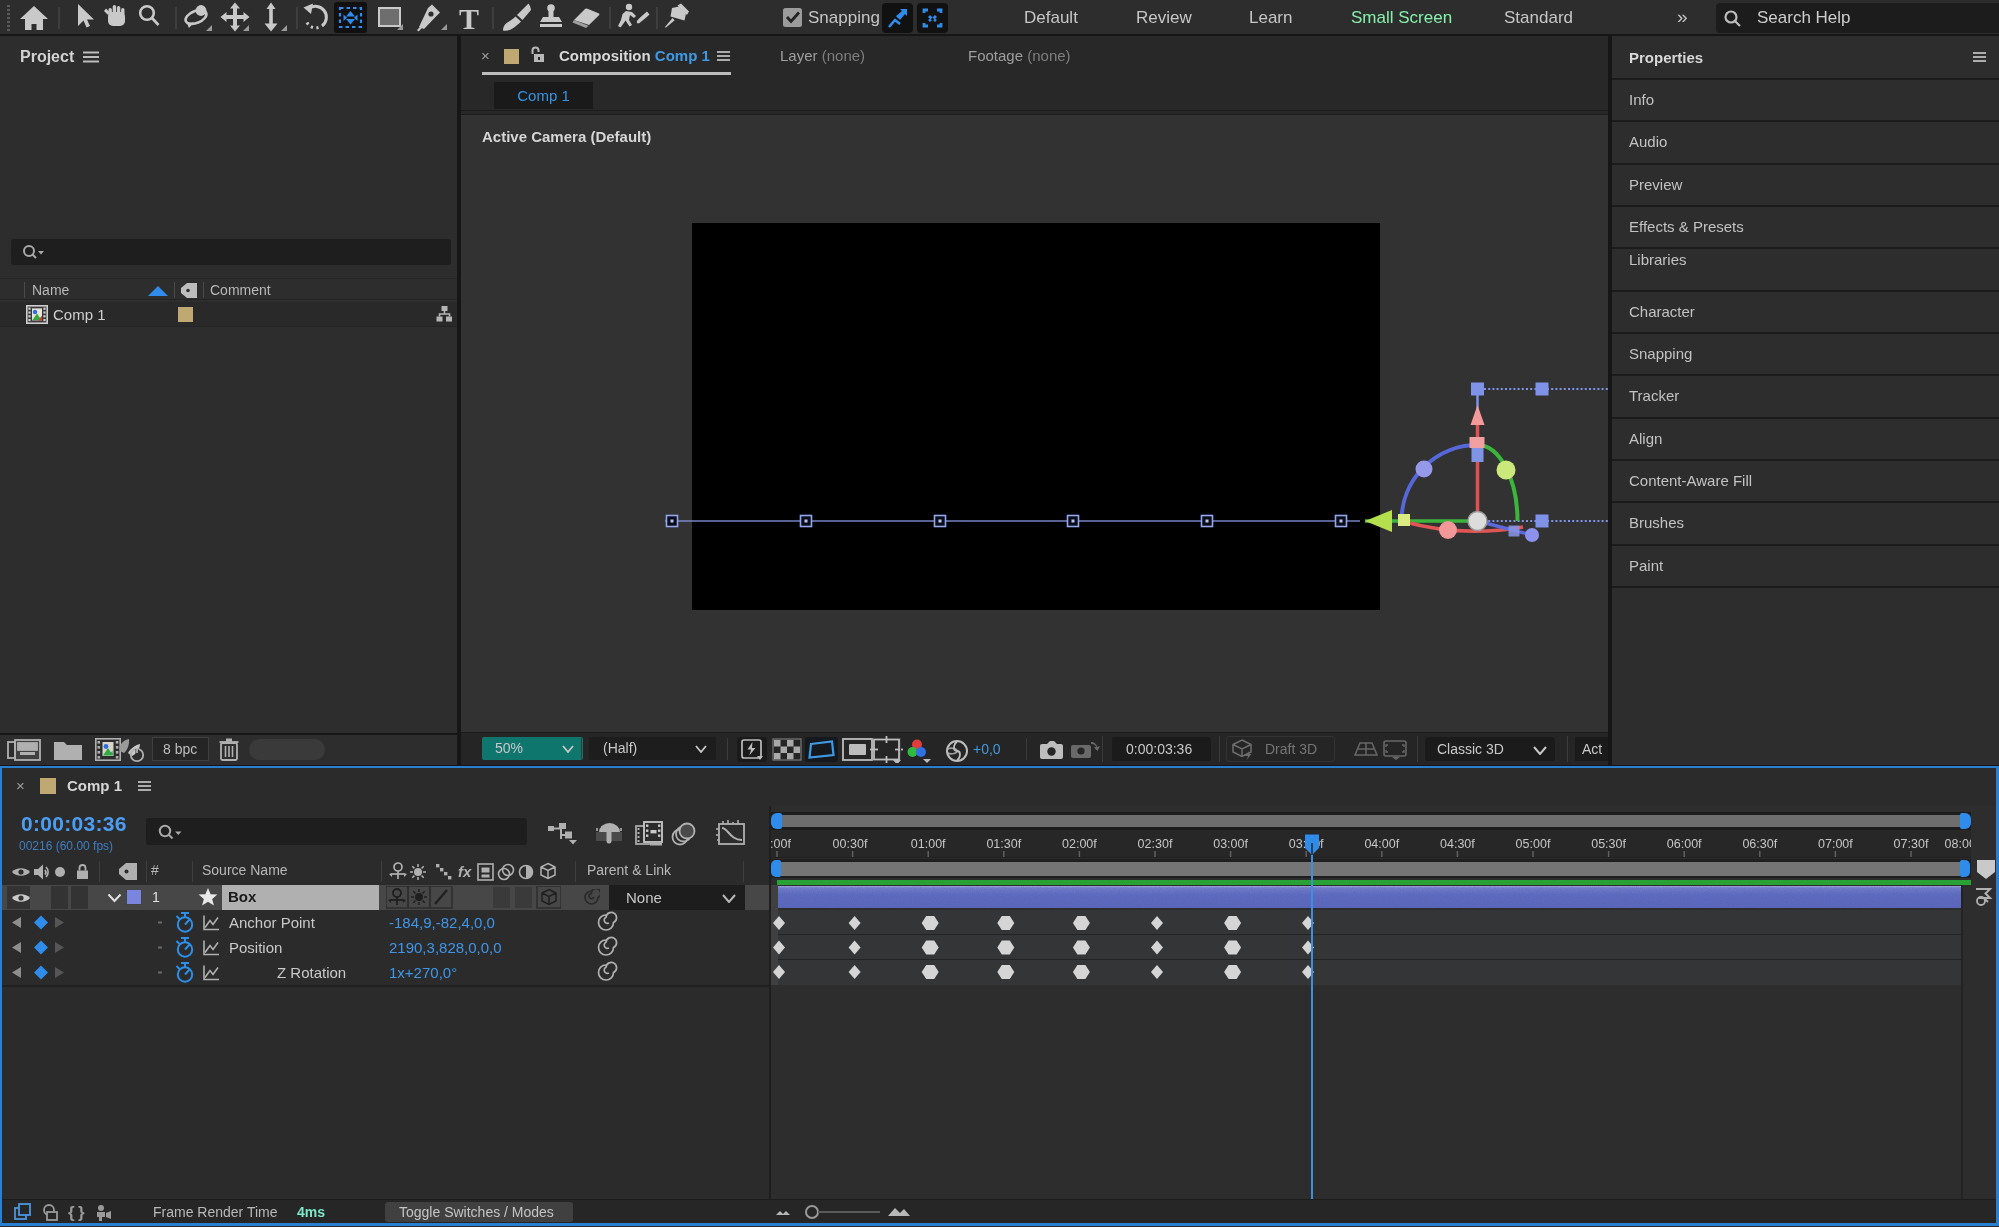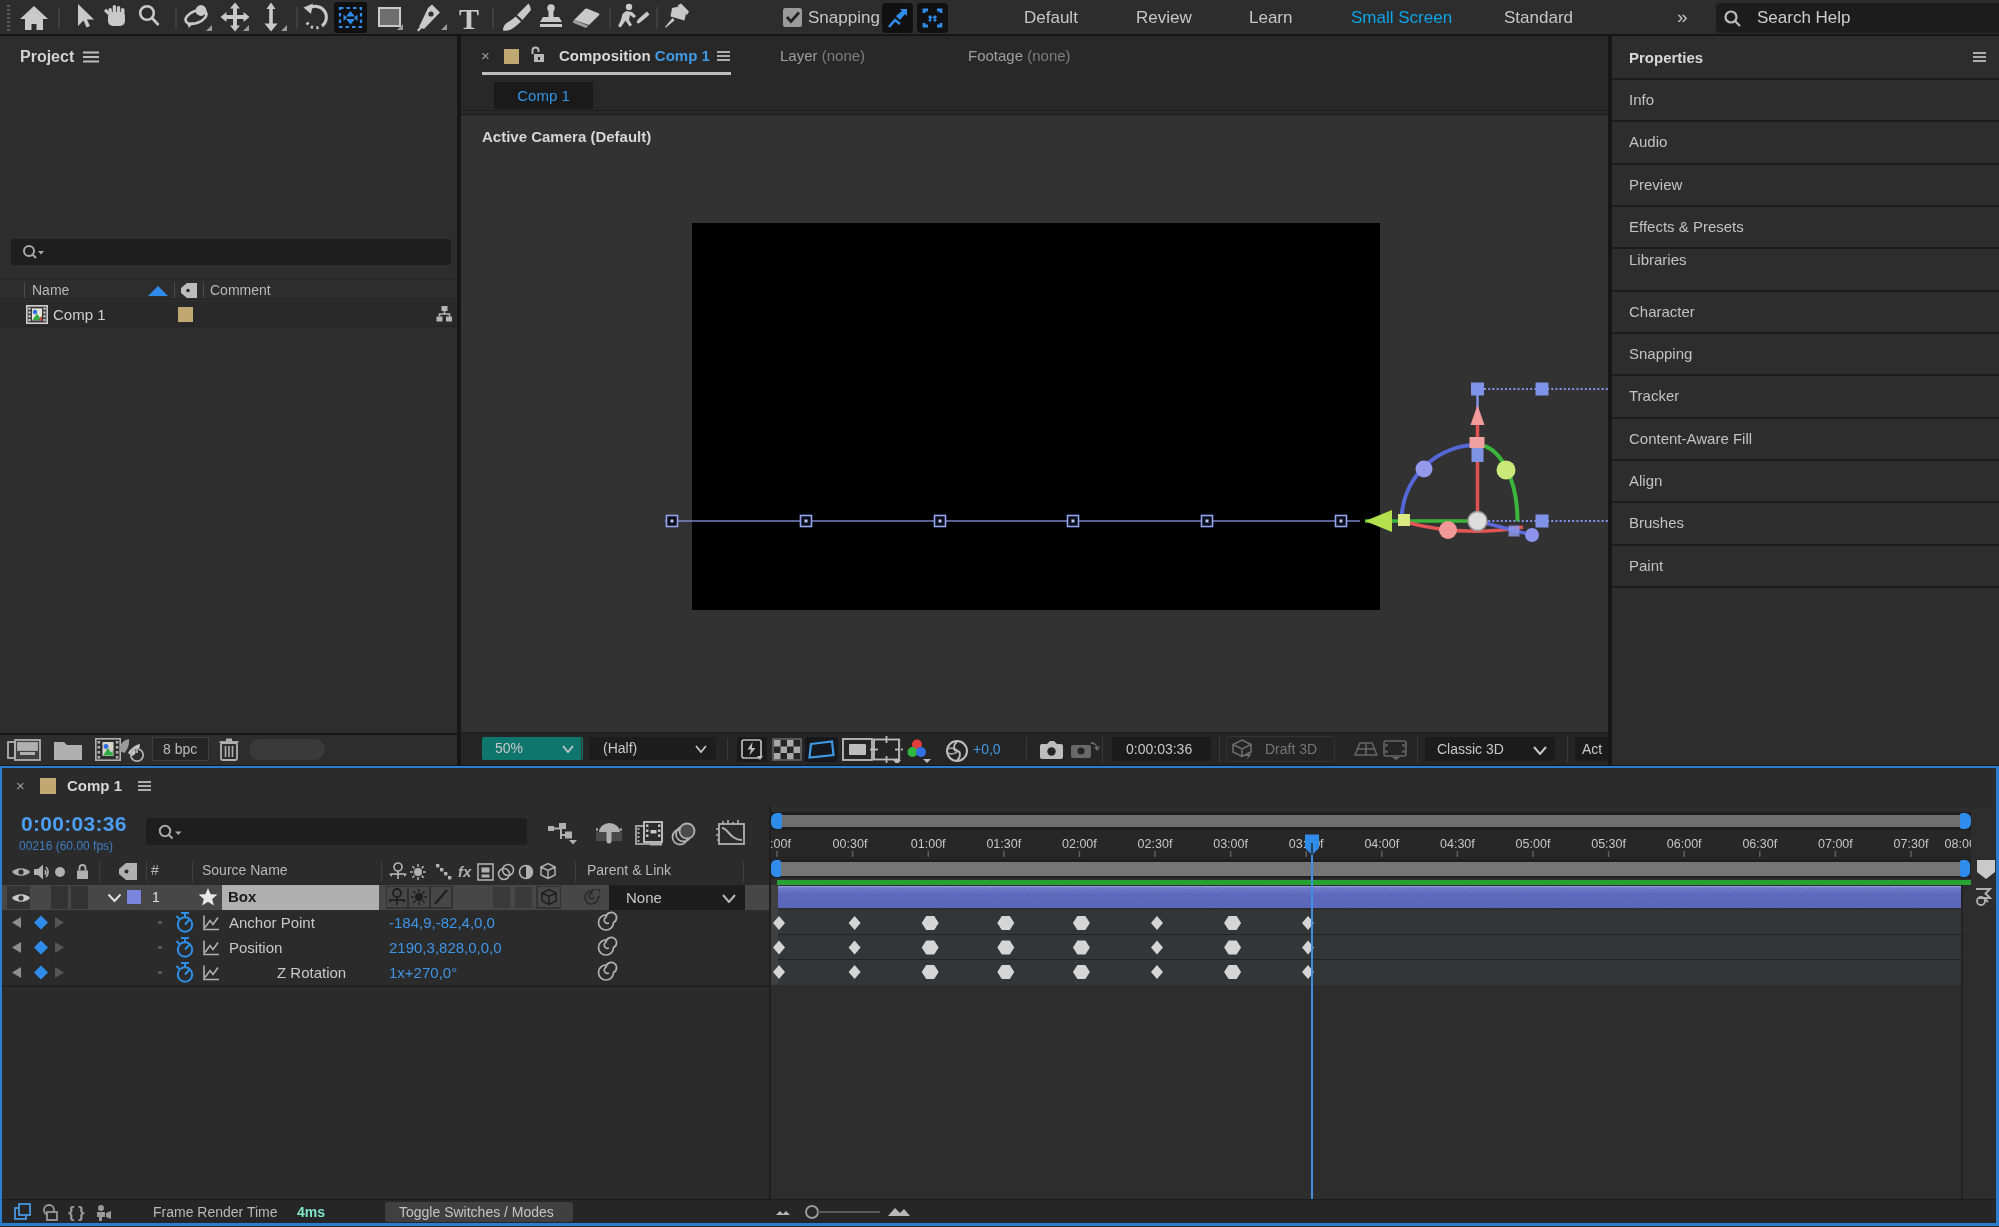--- a/index.html
+++ b/index.html
@@ -150,21 +150,21 @@
         <path d="M12 13 l2.5 2.5"></path>
           <path d="M19 13 l-2.5 2.5"></path>
           <path d="M12 18 l2 -1.5"></path>
           <path d="M19 18 l-2 -1.5"></path>
       </g>
     </svg>
 
     <div class="txt" style="left:1024px;top:8px;font-size:17px;color:#c6c6c6;">Default</div>
     <div class="txt" style="left:1136px;top:8px;font-size:17px;color:#c6c6c6;">Review</div>
     <div class="txt" style="left:1249px;top:8px;font-size:17px;color:#c6c6c6;">Learn</div>
-    <div class="txt" style="left:1351px;top:8px;font-size:17px;color:#0ea5e9;">Small Screen</div>
+    <div class="txt" style="left:1351px;top:8px;font-size:17px;color:#86efac;">Small Screen</div>
     <div class="txt" style="left:1504px;top:8px;font-size:17px;color:#c6c6c6;">Standard</div>
     <div class="txt" style="left:1677px;top:6px;font-size:19px;color:#c6c6c6;letter-spacing:-2px;">»</div>
 
     <div class="abs" style="left:1716px;top:3px;width:283px;height:30px;background:#1c1c1c;border-radius:4px 0 0 4px;"></div>
     <svg class="abs" style="left:1722px;top:8px" width="22" height="22" viewBox="0 0 22 22">
       <circle cx="9" cy="9" r="5.5" fill="none" stroke="#bdbdbd" stroke-width="2.2"></circle>
       <line x1="13" y1="13" x2="18" y2="18" stroke="#bdbdbd" stroke-width="2.2"></line>
     </svg>
     <div class="txt" style="left:1757px;top:8px;font-size:17px;color:#cdcdcd;">Search Help</div>
   </div>
@@ -518,24 +518,24 @@
       <div style="height:42.33px;border-bottom:2px solid #1b1b1b;position:relative;">
           <span class="txt" style="left:17px;top:11px;font-size:15px;color:#c2c2c2;text-align:center;">Character</span>
         </div>
       <div style="height:42.33px;border-bottom:2px solid #1b1b1b;position:relative;">
           <span class="txt" style="left:17px;top:11px;font-size:15px;color:#c2c2c2;">Snapping</span>
         </div>
       <div style="height:42.33px;border-bottom:2px solid #1b1b1b;position:relative;">
           <span class="txt" style="left:17px;top:11px;font-size:15px;color:#c2c2c2;">Tracker</span>
         </div>
       <div style="height:42.33px;border-bottom:2px solid #1b1b1b;position:relative;">
+          <span class="txt" style="left:17px;top:11px;font-size:15px;color:#c2c2c2;">Align</span>
+        </div>
+      <div style="height:42.33px;border-bottom:2px solid #1b1b1b;position:relative;">
           <span class="txt" style="left:17px;top:11px;font-size:15px;color:#c2c2c2;">Content-Aware Fill</span>
-        </div>
-      <div style="height:42.33px;border-bottom:2px solid #1b1b1b;position:relative;">
-          <span class="txt" style="left:17px;top:11px;font-size:15px;color:#c2c2c2;">Align</span>
         </div>
       <div style="height:42.33px;border-bottom:2px solid #1b1b1b;position:relative;">
           <span class="txt" style="left:17px;top:11px;font-size:15px;color:#c2c2c2;">Brushes</span>
         </div>
       <div style="height:42.33px;border-bottom:2px solid #1b1b1b;position:relative;">
           <span class="txt" style="left:17px;top:11px;font-size:15px;color:#c2c2c2;">Paint</span>
         </div>
     </div>
   </div>
 

